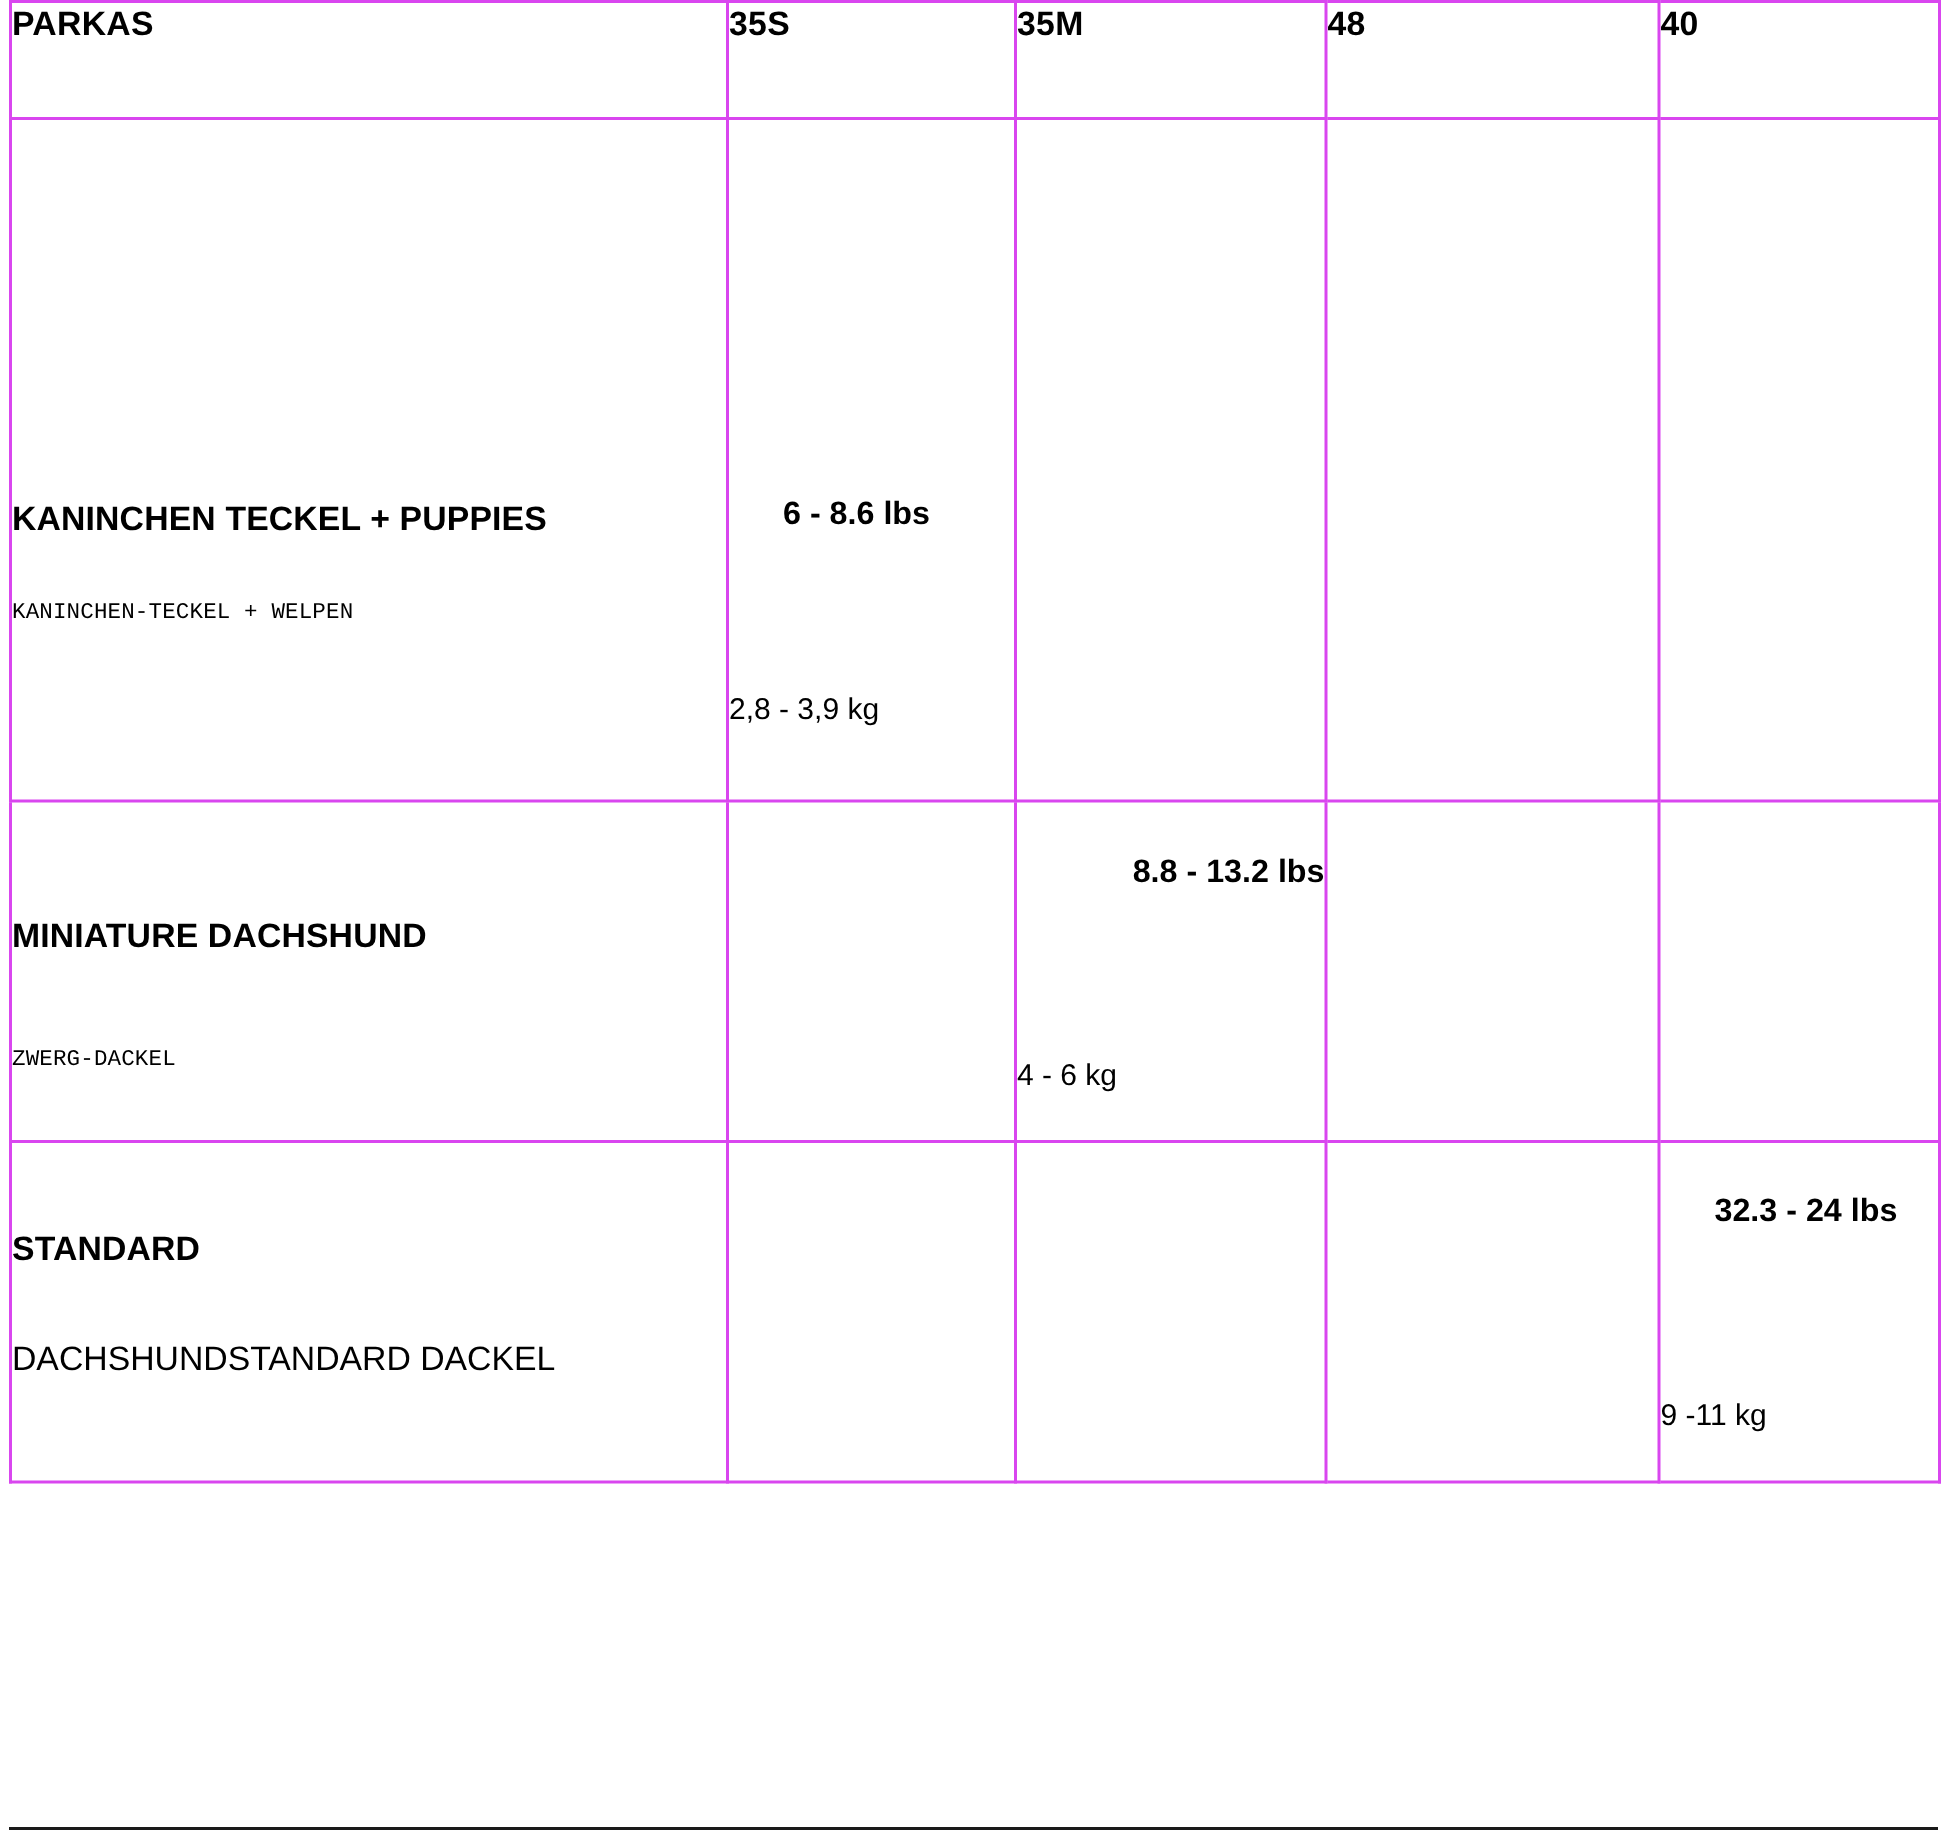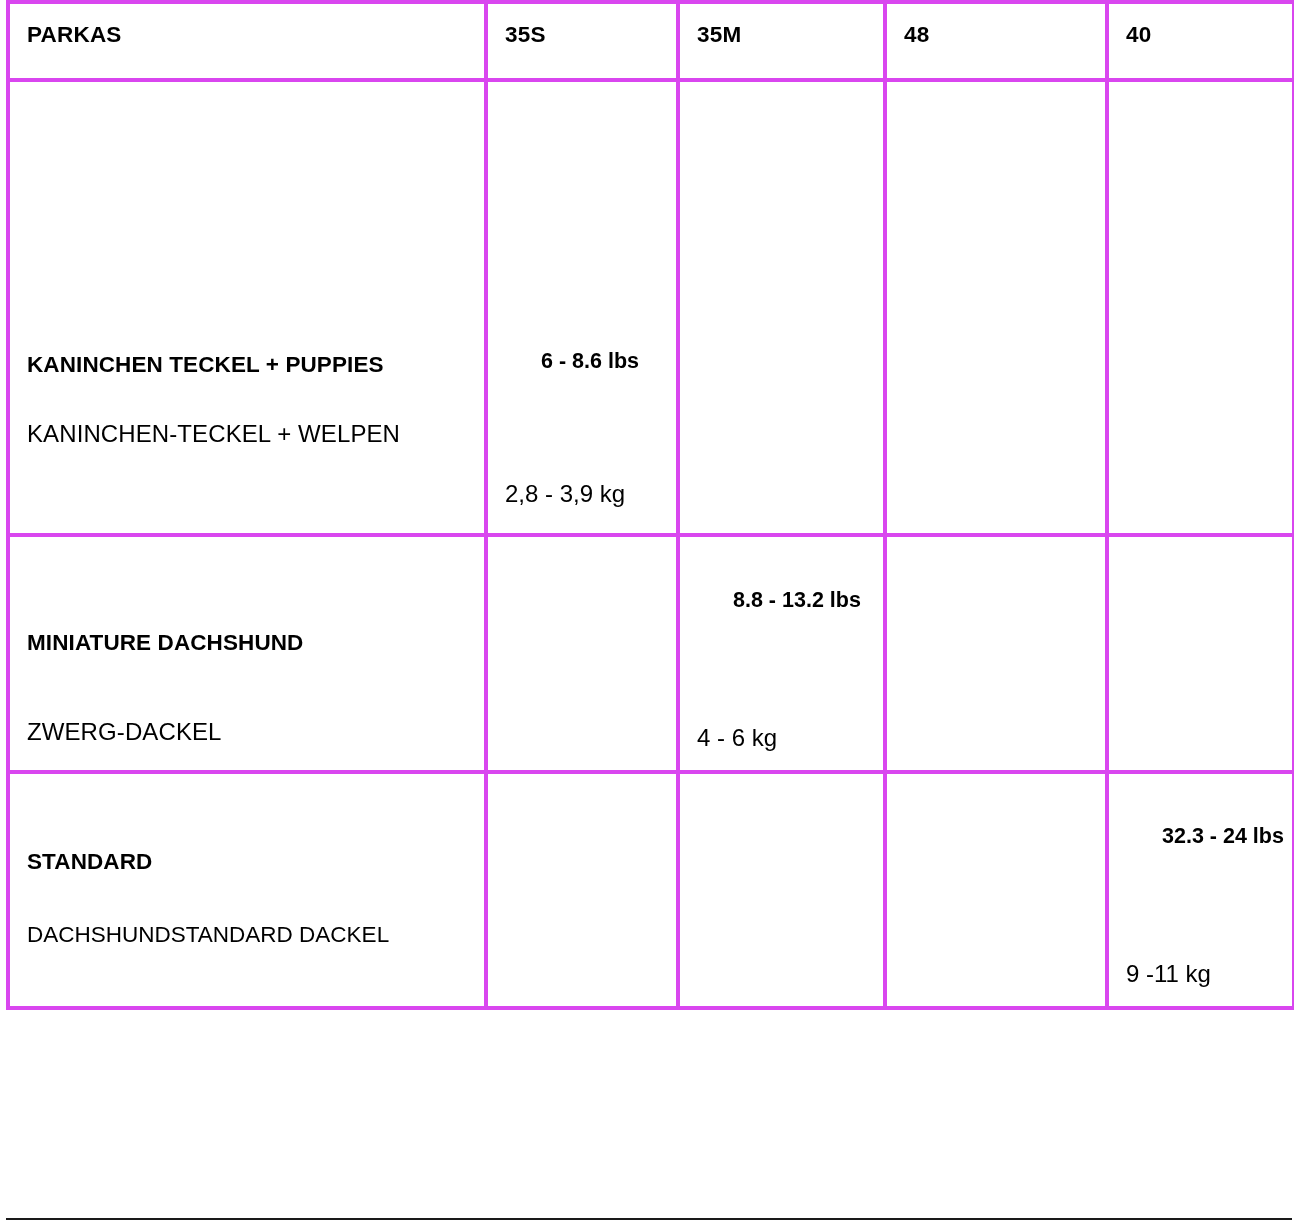--- a/index.html
+++ b/index.html
@@ -20,23 +20,23 @@
     position: relative;
     box-sizing: border-box;
   }
   table.size-table {
     border-collapse: collapse;
     width: 1286px;
     margin-left: 6px;
     table-layout: fixed;
   }
   table.size-table td, table.size-table th {
-    border: 4px solid #d946ef;
+    border: 2px solid #d946ef;
     vertical-align: top;
-    padding: 17px;
+    padding: 0;
     box-sizing: border-box;
   }
   
   col.c-breed { width: 478px; }
   col.c-35s { width: 192px; }
   col.c-35m { width: 207px; }
   col.c-38 { width: 222px; }
   col.c-40 { width: 187px; }
 
   .hdr-cell {
@@ -53,57 +53,58 @@
     padding-right: 8px;
     position: relative;
   }
   .breed-en {
     font-size: 22.5px;
     font-weight: bold;
     line-height: 1.25;
     letter-spacing: 0.1px;
   }
   .breed-de {
-    font-size: 24px;
+    font-size: 15px;
     font-weight: normal;
     line-height: 1.25;
     letter-spacing: 0.1px;
+    font-family: Liberation Mono, monospace;
   }
   .val-cell {
     padding-left: 18px;
     padding-right: 8px;
     position: relative;
   }
   .val-lbs {
     font-size: 21.5px;
     font-weight: bold;
     line-height: 1.2;
     white-space: nowrap;
     margin-left: 36px;
   }
   .val-kg {
-    font-size: 24px;
+    font-size: 20px;
     font-weight: normal;
     line-height: 1.2;
     white-space: nowrap;
   }
   .empty-cell { }
 
   
   tr.row-1 td { height: 455px; }
   .r1-breed-en { margin-top: 252px; }
   .r1-breed-de { margin-top: 40px; }
   .r1-lbs { margin-top: 250px; }
   .r1-kg { margin-top: 105px; }
 
   
   tr.row-2 td { height: 227px; }
   .r2-breed-en { margin-top: 75px; }
   .r2-breed-de { margin-top: 60px; }
-  .r2-lbs { margin-top: 34px; }
+  .r2-lbs { margin-top: 34px; text-align: right; }
   .r2-kg { margin-top: 110px; }
 
   
   tr.row-3 td { height: 231px; }
   .r3-breed-en { margin-top: 26px; }
   .r3-breed-de { margin-top: 108px; }
   .r3-lbs { margin-top: 27px; }
   .r3-kg { margin-top: 117px; }
 
   

